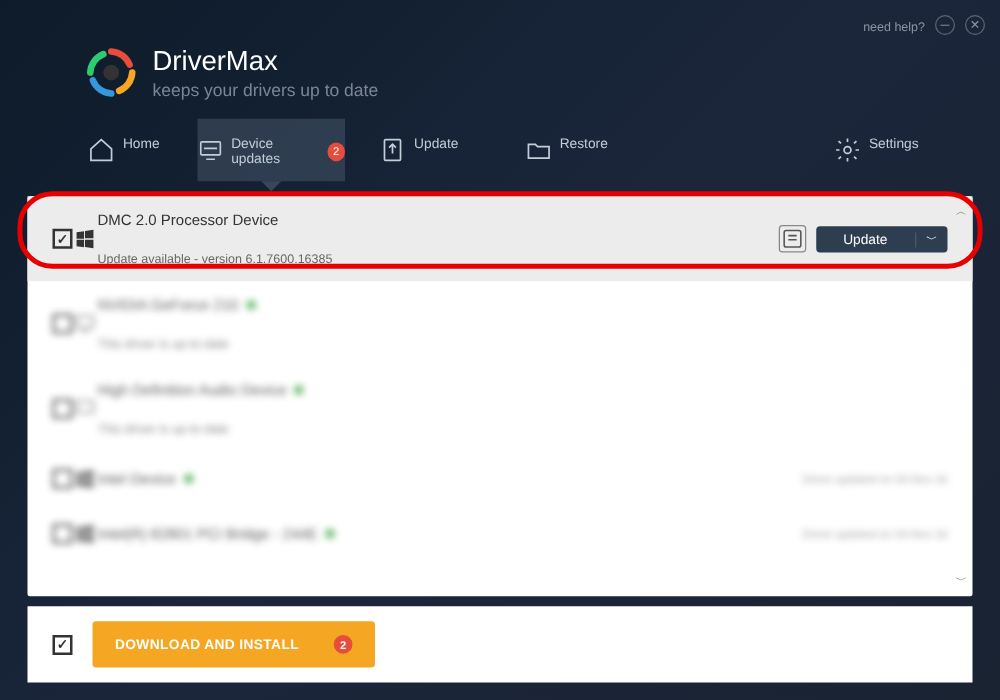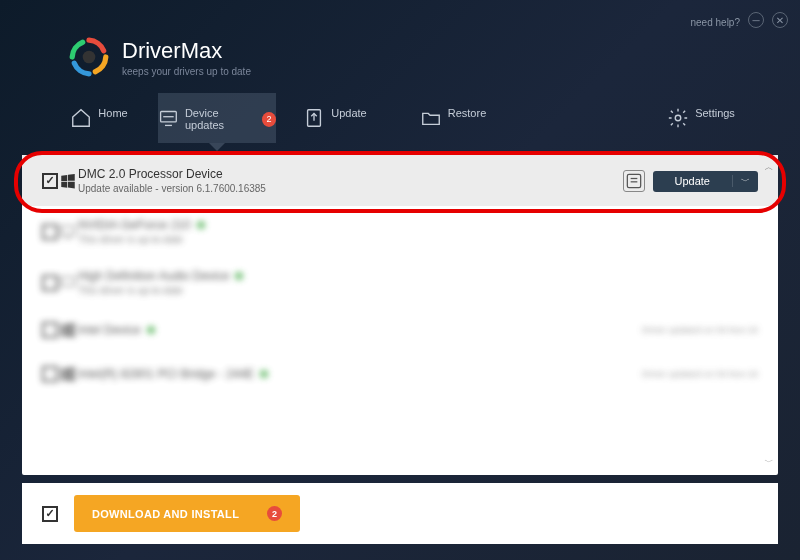--- a/index.html
+++ b/index.html
@@ -4,41 +4,41 @@
 <style>
 *{margin:0;padding:0;box-sizing:border-box;font-family:Arial,sans-serif}
 body{background:linear-gradient(135deg,#0d1b2a 0%,#1b263b 50%,#1a2332 100%);width:800px;height:560px;overflow:hidden;position:relative}
 .titlebar{display:flex;justify-content:flex-end;align-items:flex-end;height:28px;padding:0 12px;gap:8px}
 .need-help{color:#8a95a5;font-size:10px;cursor:pointer}
 .win-btn{width:16px;height:16px;border:1px solid #5a6575;border-radius:50%;display:flex;align-items:center;justify-content:center;color:#8a95a5;font-size:10px;cursor:pointer}
 .header{display:flex;align-items:center;padding:8px 68px 15px;gap:12px}
 .logo{width:42px;height:42px;position:relative}
 .logo svg{width:100%;height:100%}
 .brand-title{color:#fff;font-size:22px;font-weight:400}
-.brand-sub{color:#7a8599;font-size:10px;margin-top:2px}
+.brand-sub{color:#7a8599;font-size:14px;margin-top:2px}
 .nav{display:flex;padding:0 40px;border-bottom:0}
 .nav-item{flex:0 0 auto;width:118px;display:flex;flex-direction:row;align-items:flex-start;justify-content:center;padding:14px 0 12px;gap:6px;cursor:pointer;position:relative}
 .nav-item.active{background:rgba(80,95,115,0.45)}
 .nav-item.active::after{content:"";position:absolute;bottom:-8px;left:50%;transform:translateX(-50%);border-left:8px solid transparent;border-right:8px solid transparent;border-top:8px solid rgba(80,95,115,0.6)}
 .nav-icon{width:22px;height:22px;display:flex;align-items:center;justify-content:center}
 .nav-icon svg{stroke:#c5cdd8;fill:none;stroke-width:1.5}
 .nav-label{color:#c5cdd8;font-size:11px;display:flex;align-items:center;gap:5px}
 .badge{background:#e74c3c;color:#fff;border-radius:50%;width:15px;height:15px;font-size:9px;display:flex;align-items:center;justify-content:center}
 .content{background:#fff;margin:12px 22px 0;height:320px;position:relative;border-radius:2px}
 .highlight-ring{position:absolute;top:-4px;left:-8px;right:-8px;height:62px;border:4px solid #e60000;border-radius:28px;pointer-events:none;z-index:5}
 .row{display:flex;align-items:center;padding:12px 20px;position:relative}
 .row.first{background:#ececec}
 .row.blurred{filter:blur(3px);opacity:0.8}
 .chk{width:16px;height:16px;border:2px solid #333;display:flex;align-items:center;justify-content:center;flex-shrink:0}
 .chk.checked::after{content:"✓";font-size:11px;color:#333;font-weight:bold}
 .os-icon{width:20px;height:20px;flex-shrink:0;display:flex;align-items:center;justify-content:center}
 .os-icon svg{width:18px;height:18px}
 .row-text{flex:1;min-width:0}
 .row-title{font-size:12px;color:#333;display:flex;align-items:center;gap:6px}
-.row-sub{font-size:10px;color:#666;margin-top:2px}
+.row-sub{font-size:10px;color:#666;margin-top:19px}
 .dot-green{width:8px;height:8px;background:#4caf50;border-radius:50%;display:inline-block}
 .row-actions{display:flex;align-items:flex-end;gap:8px}
 .info-sq{width:22px;height:22px;border:1px solid #888;border-radius:3px;display:flex;align-items:center;justify-content:center}
 .info-sq svg{stroke:#555;fill:none;stroke-width:1.5}
 .update-btn{background:#2c3e50;color:#fff;font-size:11px;padding:4px 0;border-radius:3px;display:flex;align-items:center;cursor:pointer}
 .update-btn .lbl{padding:0 22px;border-right:1px solid #4a5a6a}
 .update-btn .chev{padding:0 8px;font-size:9px}
 .status-right{font-size:9px;color:#888}
 .scrollbar{position:absolute;right:2px;top:6px;bottom:6px;width:14px;display:flex;flex-direction:column;align-items:center;justify-content:space-between}
 .scrollbar span{color:#888;font-size:9px}

